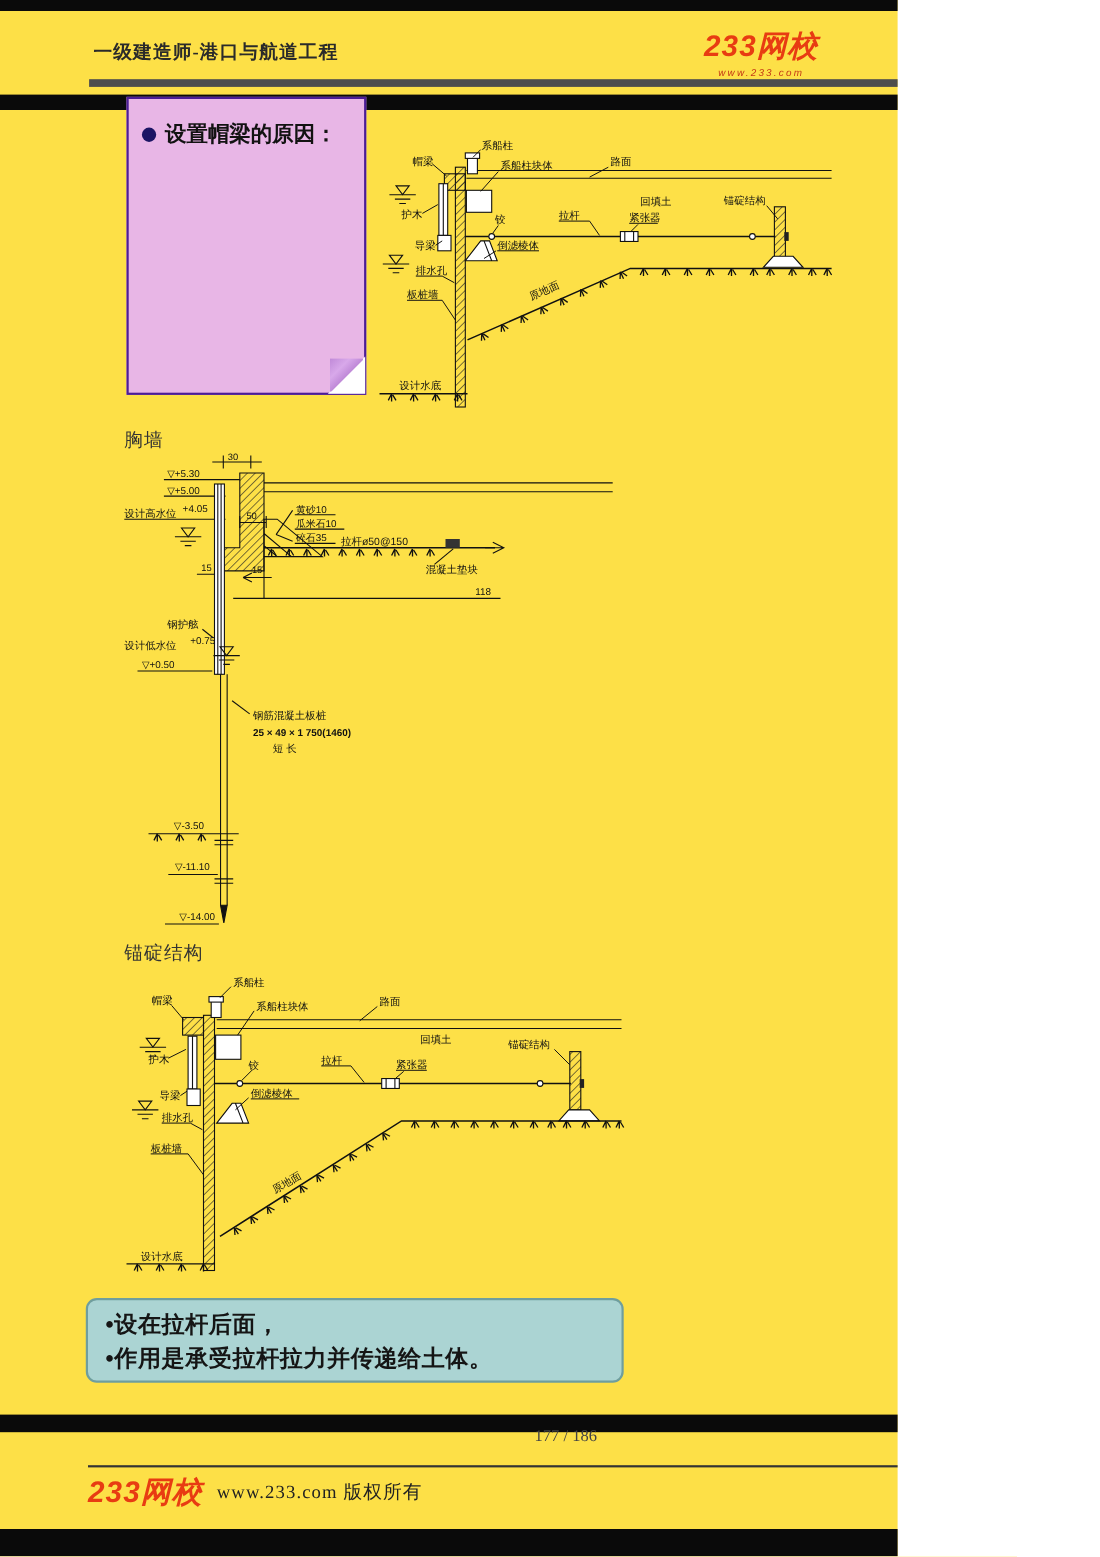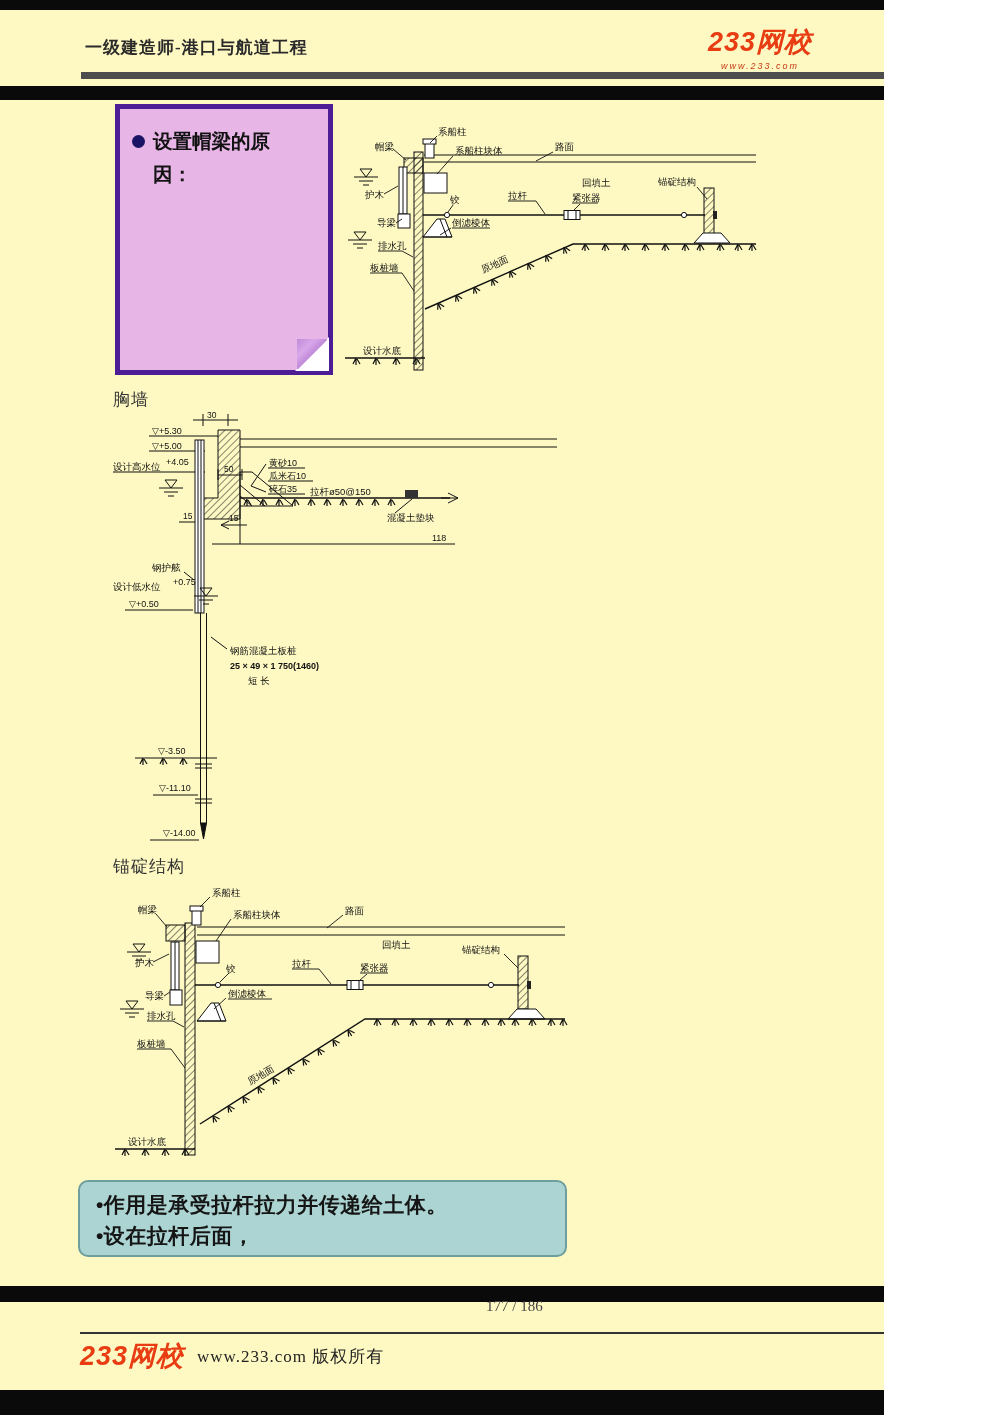--- a/index.html
+++ b/index.html
@@ -1,30 +1,30 @@
 <!DOCTYPE html>
 <html><head>
 <meta charset="utf-8">
 <style>
 *{margin:0;padding:0;box-sizing:border-box}
 html,body{background:#fff}
-.page{position:relative;width:884px;height:1415px;background:#fef9c3;overflow:hidden;
+.page{position:relative;width:816px;height:1415px;background:#fde047;overflow:hidden;
   font-family:"Liberation Sans","DejaVu Sans",sans-serif}
 .abs{position:absolute}
 
 .bar-top{left:0;top:0;width:1000px;height:10px;background:#0a0a0a}
 .h-title{left:85px;top:36px;font-family:"Liberation Serif","DejaVu Serif",serif;
   font-size:17px;font-weight:bold;color:#2a2a2a;letter-spacing:1px}
 .h-logo{right:72px;top:24px;text-align:center}
 .h-logo-main{font-size:27px;font-weight:bold;font-style:italic;color:#e83c12;letter-spacing:1px}
 .h-logo-url{font-size:9px;font-weight:normal;font-style:italic;color:#c43a16;letter-spacing:2px;margin-top:1px}
 .h-rule{left:81px;top:72px;width:848px;height:7px;background:#4d4d4d}
 .bar-two{left:0;top:86px;width:1000px;height:14px;background:#0a0a0a}
 
-.pink-note{left:115px;top:104px;width:218px;height:271px;background:#e8b6e6;border:5px solid #4c1d95;
+.pink-note{left:115px;top:88px;width:218px;height:271px;background:#e8b6e6;border:2px solid #4c1d95;
   padding:16px 24px 10px 12px}
 .pn-item{display:flex;gap:8px;margin-bottom:8px}
 .pn-bullet{flex:0 0 13px;width:13px;height:13px;border-radius:50%;background:#1b1464;margin-top:10px}
 .pn-text{width:176px;font-size:19.5px;font-weight:700;line-height:32.5px;color:#121212}
 .pn-foldcut{position:absolute;right:-1px;bottom:-1px;width:34px;height:34px;
   background:linear-gradient(135deg,transparent 49%,#fff 51%)}
 .pn-fold{position:absolute;right:1px;bottom:1px;width:30px;height:30px;
   background:linear-gradient(315deg,transparent 47%,#c08ad8 49%,#d8a8ea 70%,#c08ad8 100%)}
 
 .sec-label{font-family:Liberation Serif, serif;font-size:17px;color:#333;letter-spacing:1px}
@@ -352,22 +352,22 @@
       <text x="50" y="127">导梁</text>
       <text x="133" y="125">倒滤棱体</text>
       <text x="52" y="147">排水孔</text>
       <text x="42" y="175">板桩墙</text>
       <text transform="translate(155,213) rotate(-30)">原地面</text>
       <text x="33" y="273">设计水底</text>
     </g>
   </svg>
 
   <div class="abs teal-note">
+    <div class="tn-line">•设在拉杆后面，</div>
     <div class="tn-line">•作用是承受拉杆拉力并传递给土体。</div>
-    <div class="tn-line">•设在拉杆后面，</div>
   </div>
 
   <div class="abs bar-three"></div>
   <div class="abs f-rule"></div>
   <div class="abs f-logo">233网校</div>
   <div class="abs f-copy">www.233.com 版权所有</div>
   <div class="abs f-page">177 / 186</div>
   <div class="abs bar-bottom"></div>
 
 </div>

